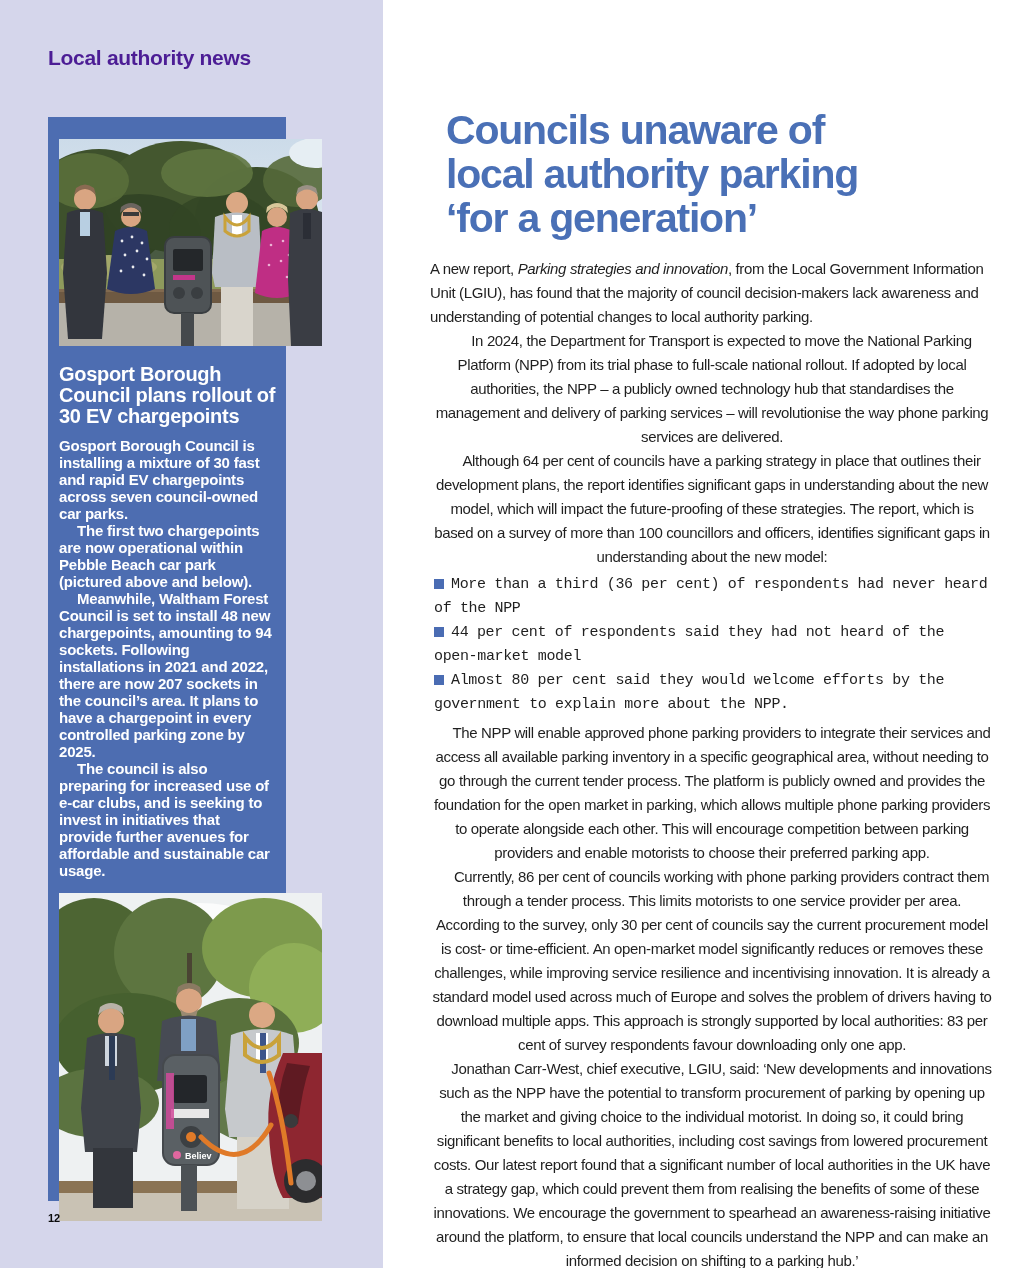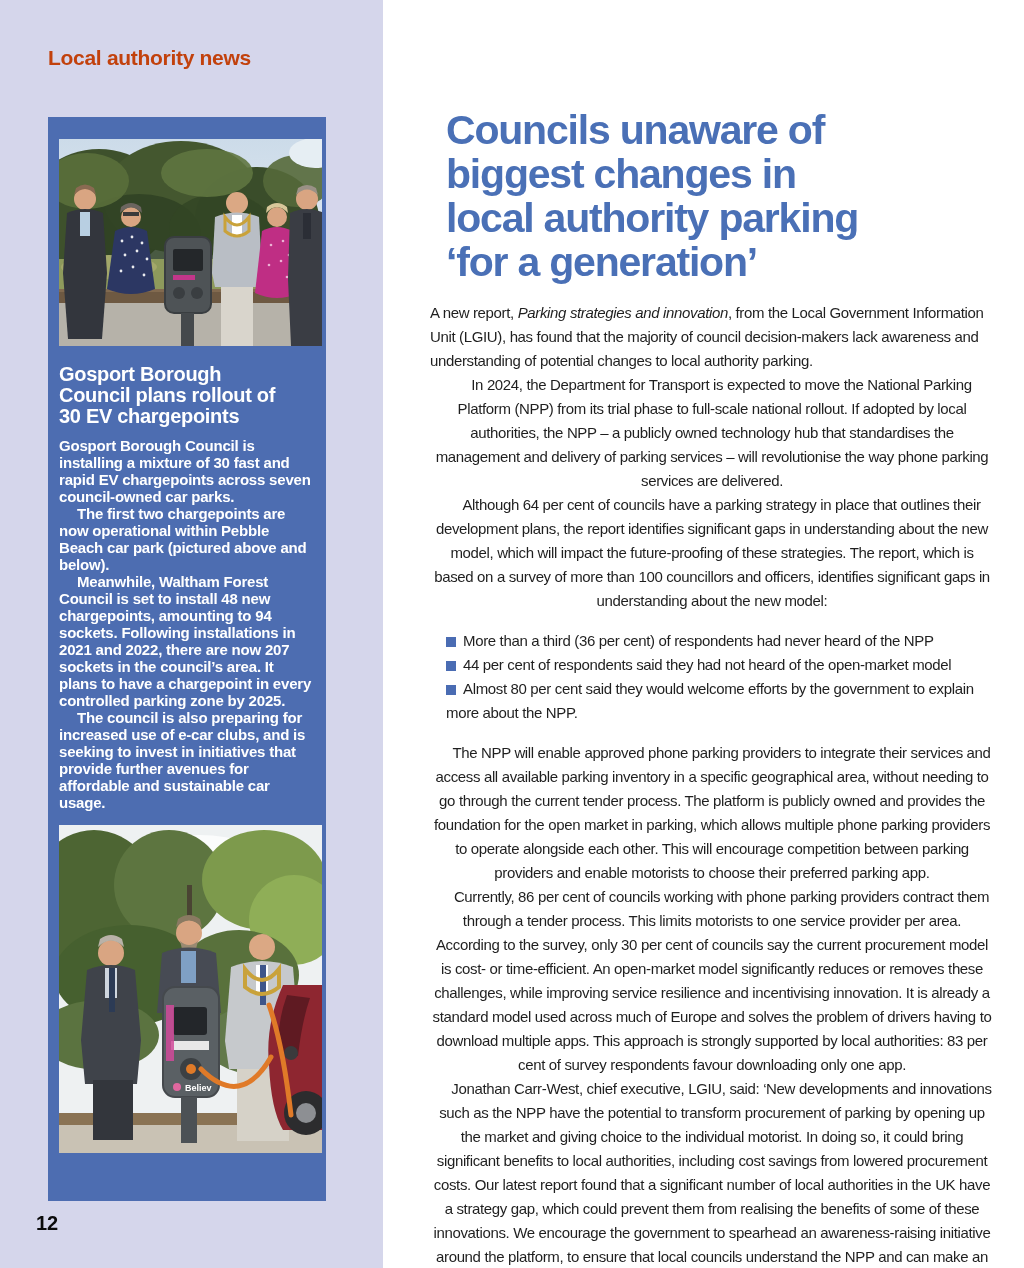--- a/index.html
+++ b/index.html
@@ -24,26 +24,26 @@
     overflow:hidden;
   }
   
   .left-strip{
     position:absolute;left:0;top:0;
     width:383px;height:1268px;
     background:var(--lavender,#d5d6eb);
   }
   .kicker{
     position:absolute;left:48px;top:46px;
-    font-size:21px;font-weight:bold;color:#c2410c;
+    font-size:21px;font-weight:bold;color:#4c1d95;
     letter-spacing:-0.3px;
   }
   .sidebar-card{
     position:absolute;left:48px;top:117px;
-    width:278px;height:1084px;
+    width:238px;height:1084px;
     background:var(--box-blue,#4d6db1);
     padding:22px 11px 0 11px;
   }
   .photo{display:block;width:263px;}
   .photo-top{height:207px;}
   .photo-bottom{height:328px;margin-top:14px;}
   .sidebar-heading{
     margin-top:18px;
     color:#ffffff;
     font-size:20px;line-height:21px;font-weight:bold;
@@ -52,22 +52,22 @@
   .sidebar-heading div{white-space:nowrap;}
   .sidebar-body{
     margin-top:10px;
     color:#ffffff;
     font-size:15px;line-height:17px;font-weight:bold;
     letter-spacing:-0.2px;
   }
   .sidebar-body p{margin:0;}
   .sidebar-body p.ind{text-indent:18px;}
   .page-number{
-    position:absolute;left:36px;top:1212px;
-    font-size:20px;font-weight:bold;color:#0b0b0b;
+    position:absolute;left:48px;top:1212px;
+    font-size:11px;font-weight:bold;color:#0b0b0b;
   }
   
   .article{
     position:absolute;left:430px;top:108px;
     width:564px;
   }
   .headline{
     color:var(--headline-blue,#4a70b6);
     font-size:41px;line-height:44px;font-weight:bold;
     letter-spacing:-1.2px;
@@ -75,21 +75,21 @@
   .headline div{white-space:nowrap;margin-left:16px;}
   .article-body{
     margin-top:17px;
     font-size:15px;line-height:24px;
     letter-spacing:-0.35px;
     color:var(--text-dark,#1f1f1f);
   }
   .article-body p{margin:0;}
   .article-body p.ind{text-indent:19px;text-align:center;}
   .report-title{font-style:italic;}
-  ul.bullets{list-style:none;margin:16px;padding:0;}
+  ul.bullets{list-style:none;margin:4px;padding:0;font-family:Liberation Mono, monospace;}
   ul.bullets li{margin:0;}
   .sq{
     display:inline-block;
     width:10px;height:10px;
     background:var(--bullet-blue,#4a6cb3);
     margin-right:7px;
     vertical-align:baseline;
     position:relative;top:0.5px;
   }
   .links{margin-top:22px;}
@@ -275,21 +275,20 @@
       </svg>
 
     </div>
 
     <div class="page-number">12</div>
   </div>
 
   <div class="article">
     <h1 class="headline">
       <div>Councils unaware of</div>
-      <div>biggest changes in</div>
       <div>local authority parking</div>
       <div>‘for a generation’</div>
     </h1>
 
     <div class="article-body">
       <p><span>A new report, </span><span class="report-title">Parking strategies and innovation</span><span>, from the Local Government Information Unit (LGIU), has found that the majority of council decision-makers lack awareness and understanding of potential changes to local authority parking.</span></p>
       <p class="ind">In 2024, the Department for Transport is expected to move the National Parking Platform (NPP) from its trial phase to full-scale national rollout. If adopted by local authorities, the NPP – a publicly owned technology hub that standardises the management and delivery of parking services – will revolutionise the way phone parking services are delivered.</p>
       <p class="ind">Although 64 per cent of councils have a parking strategy in place that outlines their development plans, the report identifies significant gaps in understanding about the new model, which will impact the future-proofing of these strategies. The report, which is based on a survey of more than 100 councillors and officers, identifies significant gaps in understanding about the new model:</p>
 
       <ul class="bullets">

